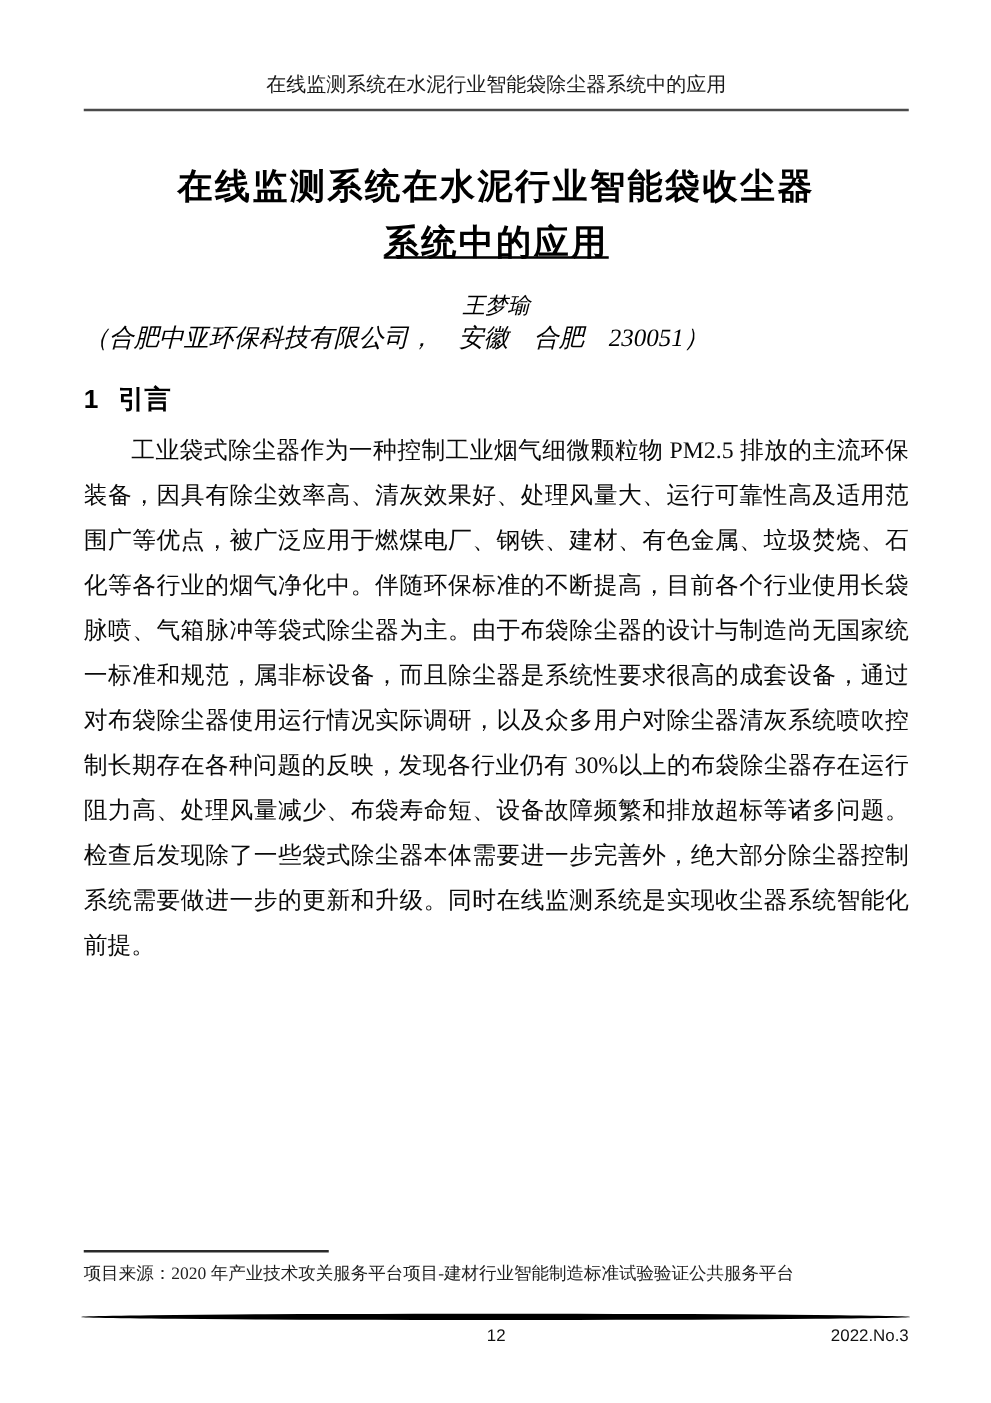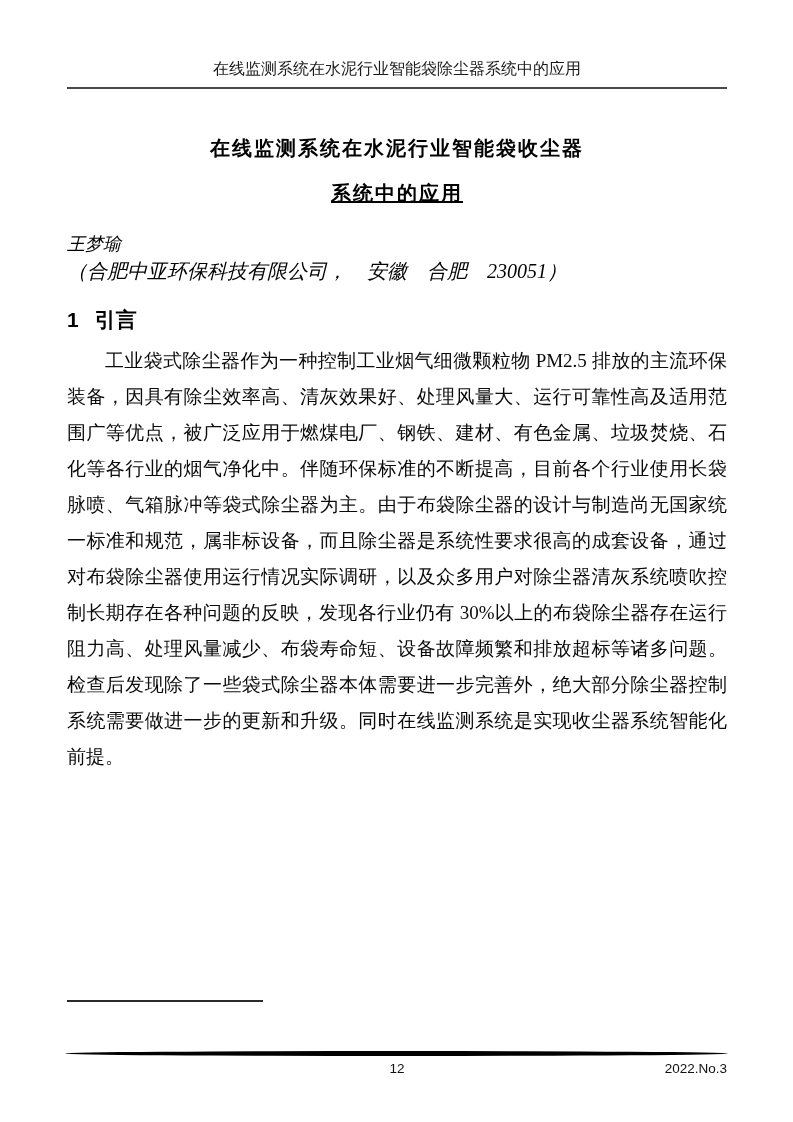--- a/index.html
+++ b/index.html
@@ -30,26 +30,27 @@
   .header-rule {
     margin-top: 7px;
     height: 2px;
     background: #4a4a4a;
   }
   .doc-title {
     margin-top: 37px;
     text-align: center;
     font-family: "Liberation Sans", "DejaVu Sans", sans-serif;
     font-weight: bold;
-    font-size: 20px;
+    font-size: 28px;
     line-height: 45px;
     letter-spacing: 2px;
   }
   .author-line {
     margin-top: 16px;
+    text-align: center;
     font-size: 18px;
     line-height: 24px;
     font-style: italic;
   }
   .affiliation-line {
     margin-top: 2px;
     font-size: 20px;
     line-height: 26px;
     font-style: italic;
   }
@@ -146,20 +147,21 @@
     </div>
 
     <div class="body-text">
       <p>工业袋式除尘器作为一种控制工业烟气细微颗粒物 PM2.5 排放的主流环保装备，因具有除尘效率高、清灰效果好、处理风量大、运行可靠性高及适用范围广等优点，被广泛应用于燃煤电厂、钢铁、建材、有色金属、垃圾焚烧、石化等各行业的烟气净化中。伴随环保标准的不断提高，目前各个行业使用长袋脉喷、气箱脉冲等袋式除尘器为主。由于布袋除尘器的设计与制造尚无国家统一标准和规范，属非标设备，而且除尘器是系统性要求很高的成套设备，通过对布袋除尘器使用运行情况实际调研，以及众多用户对除尘器清灰系统喷吹控制长期存在各种问题的反映，发现各行业仍有 30%以上的布袋除尘器存在运行阻力高、处理风量减少、布袋寿命短、设备故障频繁和排放超标等诸多问题。检查后发现除了一些袋式除尘器本体需要进一步完善外，绝大部分除尘器控制系统需要做进一步的更新和升级。同时在线监测系统是实现收尘器系统智能化前提。</p>
     </div>
 
   </div>
 
   <div class="footnote-rule"></div>
 
+  <div class="footnote-text">项目来源：2020 年产业技术攻关服务平台项目-建材行业智能制造标准试验验证公共服务平台</div>
 
   <div class="footer-rule"></div>
 
   <div class="footer-bar">
     <div class="footer-page-number">12</div>
     <div class="footer-issue">2022.No.3</div>
   </div>
 </div>
 
 </body></html>

